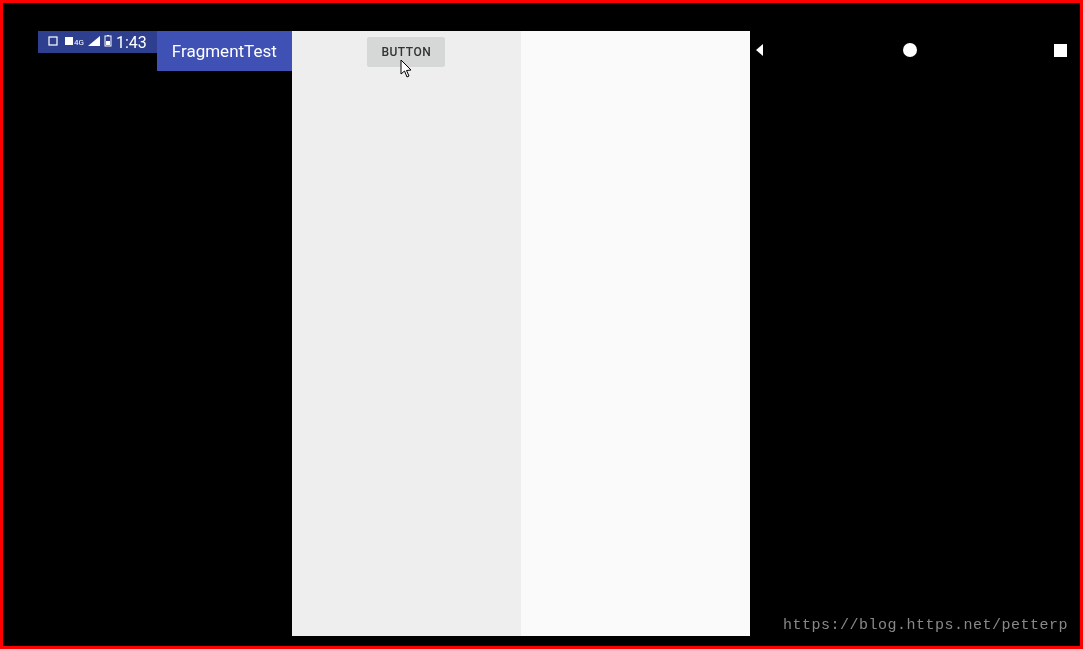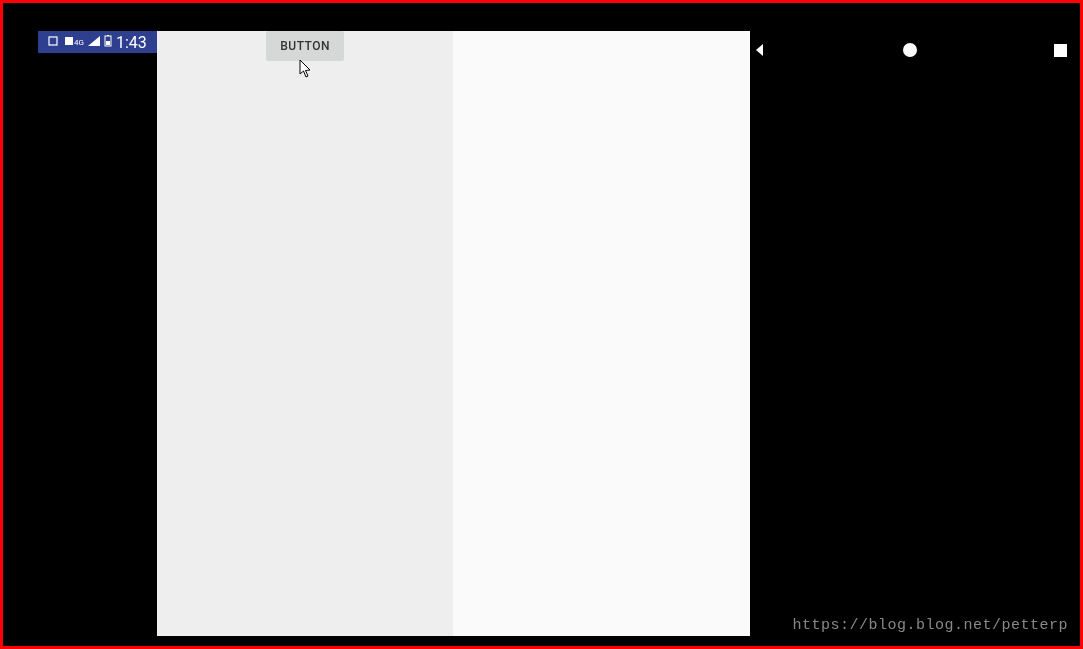--- a/index.html
+++ b/index.html
@@ -59,20 +59,21 @@
       flex: 1;
       display: flex;
       background: #fafafa;
     }
     .left-fragment {
       width: 50%;
       background: #eeeeee;
       display: flex;
       justify-content: center;
       align-items: flex-start;
+      padding-top: 6px;
       position: relative;
     }
     .android-button {
       background: #d6d7d7;
       border: none;
       padding: 8px 14px;
       font-size: 12px;
       font-weight: 500;
       color: #333;
       letter-spacing: 0.5px;
@@ -152,20 +153,23 @@
         <svg width="8" height="12" viewBox="0 0 8 12">
             <rect x="1" y="1" width="6" height="10" fill="none" stroke="#fff" stroke-width="1"></rect>
             <rect x="3" y="0" width="2" height="1" fill="#fff"></rect>
             <rect x="2" y="6" width="4" height="4" fill="#fff"></rect>
           </svg>
       </span>
       <span style="font-size:16px;">1:43</span>
     </div>
   </div>
 
+  <div class="action-bar">
+    <span>FragmentTest</span>
+  </div>
 
   <div class="content-area">
     <div class="left-fragment">
       <button class="android-button">BUTTON</button>
       <span class="cursor">
         <svg width="16" height="20" viewBox="0 0 16 20">
           <path d="M1 1 L1 15 L4.5 12 L7 18 L9 17 L6.5 11.5 L11 11 Z" fill="#fff" stroke="#000" stroke-width="1"></path>
         </svg>
       </span>
     </div>
@@ -184,13 +188,13 @@
     </div>
     <div class="nav-button">
       <svg width="15" height="15" viewBox="0 0 15 15">
           <rect x="1" y="1" width="13" height="13" fill="#fff"></rect>
         </svg>
     </div>
   </div>
 
 </div>
 
-<div class="watermark">https://blog.blog.net/petterp</div>
+<div class="watermark">https://blog.https.net/petterp</div>
 
 </body></html>

